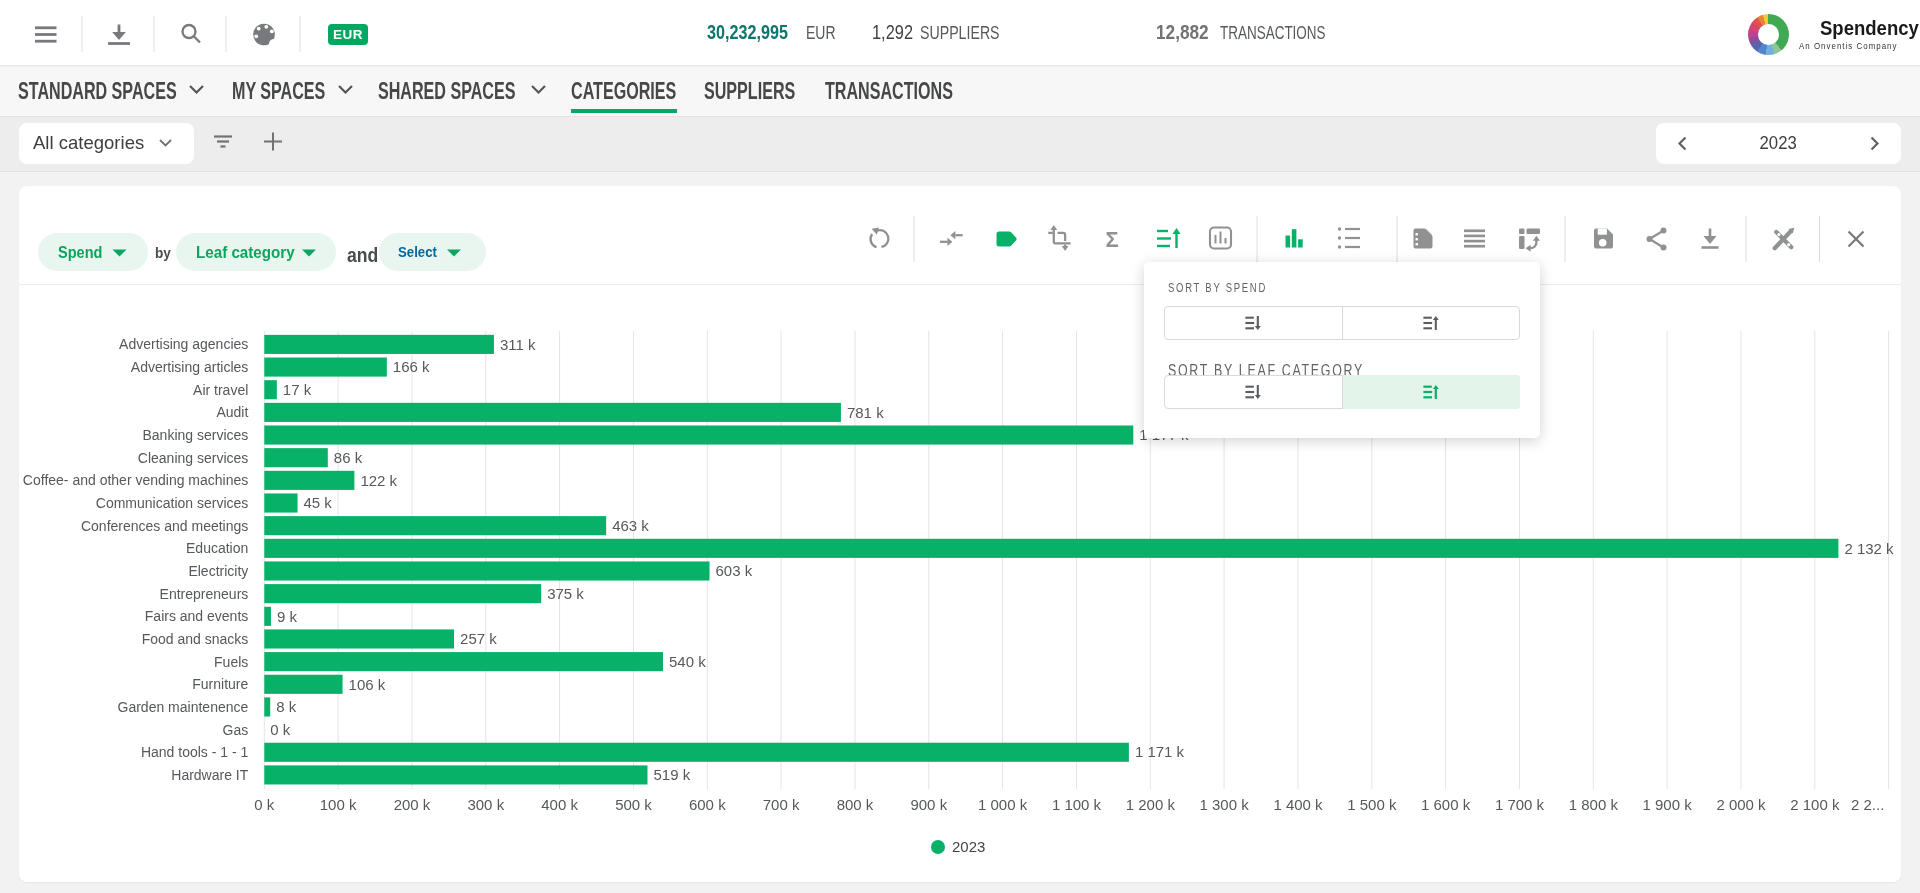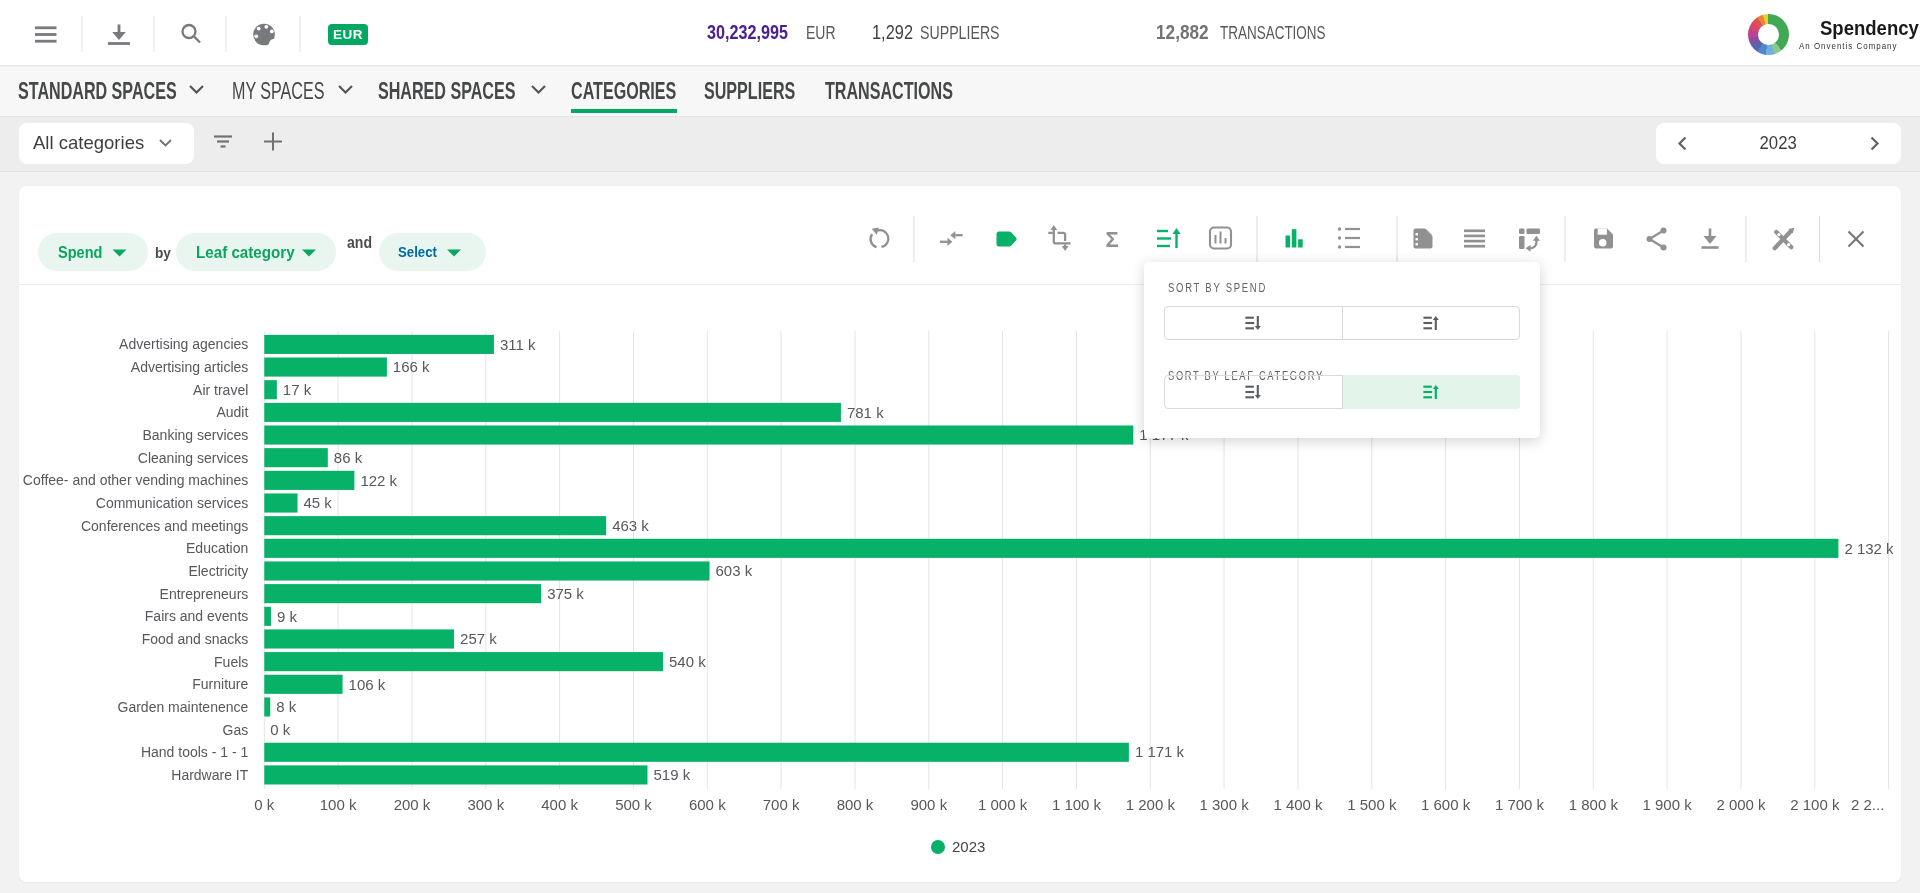--- a/index.html
+++ b/index.html
@@ -25,35 +25,35 @@
 <circle cx="264" cy="34.5" r="10.8" fill="#77797c"></circle>
 <circle cx="273.8" cy="43.8" r="4.8" fill="#fff"></circle>
 <circle cx="258.7" cy="28.6" r="1.9" fill="#fff"></circle>
 <circle cx="266.3" cy="26.8" r="1.9" fill="#fff"></circle>
 <circle cx="271.8" cy="31.4" r="1.9" fill="#fff"></circle>
 <circle cx="256.2" cy="36.3" r="1.9" fill="#fff"></circle>
 <line x1="300" y1="16" x2="300" y2="52" stroke="#e0e0e0" stroke-width="1"></line>
 </svg>
 <div class="abs" style="left:328px;top:23.5px;width:40px;height:21px;background:#02a862;border-radius:4px;color:#fff;font-weight:bold;font-size:13.5px;text-align:center;line-height:21px;letter-spacing:0.5px">EUR</div>
 
-<div class="abs" style="left:707px;top:20px;font-size:21px;font-weight:bold;color:#4c1d95"><span class="cx" id="n1" style="transform:scaleX(0.77)">30,232,995</span></div>
+<div class="abs" style="left:707px;top:20px;font-size:21px;font-weight:bold;color:#0f766e"><span class="cx" id="n1" style="transform:scaleX(0.77)">30,232,995</span></div>
 <div class="abs" style="left:806px;top:23px;font-size:17.5px;color:#55585c"><span class="cx" style="transform:scaleX(0.80)">EUR</span></div>
 <div class="abs" style="left:872px;top:20px;font-size:21px;font-weight:normal;color:#3f4142"><span class="cx" style="transform:scaleX(0.78)">1,292</span></div>
 <div class="abs" style="left:920px;top:23px;font-size:17.5px;color:#55585c"><span class="cx" style="transform:scaleX(0.81)">SUPPLIERS</span></div>
 <div class="abs" style="left:1156px;top:20px;font-size:21px;font-weight:bold;color:#737373"><span class="cx" style="transform:scaleX(0.82)">12,882</span></div>
 <div class="abs" style="left:1220px;top:23px;font-size:17.5px;color:#55585c"><span class="cx" style="transform:scaleX(0.77)">TRANSACTIONS</span></div>
 
 <div class="abs" style="left:1747.8px;top:13.8px;width:41.4px;height:41.4px;border-radius:50%;background:conic-gradient(#41a854 0deg 140deg,#8cc793 140deg 163deg,#72aede 163deg 188deg,#4f87cd 188deg 213deg,#5a63ab 213deg 238deg,#8c4d9e 238deg 261deg,#c2418f 261deg 284deg,#d8436f 284deg 307deg,#e0524b 307deg 327deg,#e8833b 327deg 344deg,#f2cb2e 344deg 360deg)"></div>
 <div class="abs" style="left:1758.2px;top:24.2px;width:20.6px;height:20.6px;border-radius:50%;background:#fff"></div>
 <div class="abs" style="left:1820px;top:17px;font-size:19.5px;font-weight:bold;color:#1a1a1a"><span class="cx" style="transform:scaleX(0.95)">Spendency</span></div>
 <div class="abs" style="left:1799px;top:41px;font-size:9px;color:#333;text-align:center;"><span class="cx" style="transform:scaleX(0.88);letter-spacing:1.15px">An Onventis Company</span></div>
 
 <div class="abs" style="left:0;top:67px;width:1920px;height:50px;background:#f7f7f7;border-bottom:1px solid #e3e3e3"></div>
 <div class="abs nav" style="left:18px;top:78px;font-size:23px;font-weight:bold;color:#454748"><span class="cx" style="transform:scaleX(0.70)">STANDARD SPACES</span></div>
-<div class="abs nav" style="left:232px;top:78px;font-size:23px;font-weight:normal;color:#454748"><span class="cx" style="transform:scaleX(0.70)">MY SPACES</span></div>
+<div class="abs nav" style="left:232px;top:78px;font-size:23px;font-weight:bold;color:#454748"><span class="cx" style="transform:scaleX(0.70)">MY SPACES</span></div>
 <div class="abs nav" style="left:378px;top:78px;font-size:23px;font-weight:bold;color:#454748"><span class="cx" style="transform:scaleX(0.70)">SHARED SPACES</span></div>
 <div class="abs nav" style="left:571px;top:78px;font-size:23px;font-weight:bold;color:#454748"><span class="cx" style="transform:scaleX(0.70)">CATEGORIES</span></div>
 <div class="abs nav" style="left:704px;top:78px;font-size:23px;font-weight:bold;color:#454748"><span class="cx" style="transform:scaleX(0.70)">SUPPLIERS</span></div>
 <div class="abs nav" style="left:825px;top:78px;font-size:23px;font-weight:bold;color:#454748"><span class="cx" style="transform:scaleX(0.70)">TRANSACTIONS</span></div>
 <svg class="abs" style="left:0;top:67px" width="1920" height="50">
 <path d="M 190 19 l 6.5 6.5 6.5 -6.5" fill="none" stroke="#555" stroke-width="2.2"></path>
 <path d="M 339 19 l 6.5 6.5 6.5 -6.5" fill="none" stroke="#555" stroke-width="2.2"></path>
 <path d="M 532 19 l 6.5 6.5 6.5 -6.5" fill="none" stroke="#555" stroke-width="2.2"></path>
 </svg>
 <div class="abs" style="left:571px;top:109px;width:106px;height:4px;background:#04a862"></div>
@@ -76,21 +76,21 @@
 </svg>
 <div class="abs" style="left:1656px;top:132px;width:245px;text-align:center;font-size:19px;color:#3c3e40"><span class="cx" style="transform:scaleX(0.88);transform-origin:50% 50%">2023</span></div>
 
 <div class="abs" style="left:19px;top:186px;width:1882px;height:696px;background:#fff;border-radius:8px;box-shadow:0 1px 2px rgba(0,0,0,0.05)">
 
   <div class="abs" style="left:18.5px;top:47px;width:110px;height:38px;background:#e9f6ef;border-radius:19px"></div>
   <div class="abs" style="left:38.5px;top:56.5px;font-size:16.5px;font-weight:bold;color:#0aa55e"><span class="cx" style="transform:scaleX(0.88)">Spend</span></div>
   <div class="abs" style="left:136px;top:58px;font-size:15.5px;font-weight:bold;color:#4a4d4f"><span class="cx" style="transform:scaleX(0.88)">by</span></div>
   <div class="abs" style="left:157px;top:47px;width:160px;height:38px;background:#e9f6ef;border-radius:19px"></div>
   <div class="abs" style="left:177px;top:56.5px;font-size:16.5px;font-weight:bold;color:#0aa55e"><span class="cx" style="transform:scaleX(0.92)">Leaf category</span></div>
-  <div class="abs" style="left:327.5px;top:48px;font-size:16px;font-weight:bold;color:#4a4d4f"><span class="cx" style="transform:scaleX(0.88)">and</span></div>
+  <div class="abs" style="left:327.5px;top:58px;font-size:20px;font-weight:bold;color:#4a4d4f"><span class="cx" style="transform:scaleX(0.88)">and</span></div>
   <div class="abs" style="left:359.5px;top:47px;width:107px;height:38px;background:#e9f6ef;border-radius:19px"></div>
   <div class="abs" style="left:378.5px;top:56.5px;font-size:15px;font-weight:bold;color:#0369a1"><span class="cx" style="transform:scaleX(0.88)">Select</span></div>
   <svg class="abs" style="left:0;top:47px" width="500" height="38">
   <polygon points="93.5,16.5 107.5,16.5 100.5,23.5" fill="#0aa55e"></polygon>
   <polygon points="283,16.5 297,16.5 290,23.5" fill="#0aa55e"></polygon>
   <polygon points="428,16.5 442,16.5 435,23.5" fill="#0aa55e"></polygon>
   </svg>
   <svg width="1882" height="100" style="position:absolute;left:0;top:0" font-family="Liberation Sans, sans-serif">
 <line x1="895" y1="30" x2="895" y2="76" stroke="#dcdcdc" stroke-width="1"></line>
 <line x1="1238" y1="30" x2="1238" y2="76" stroke="#dcdcdc" stroke-width="1"></line>
@@ -274,21 +274,21 @@
 <text x="1795.8" y="525.5" text-anchor="middle" font-size="15" fill="#55585c">2 100 k</text>
 <text x="1832" y="525.5" font-size="15" fill="#55585c">2 2...</text>
 <circle cx="919" cy="563" r="7" fill="#07b167"></circle>
 <text x="933" y="568" font-size="15" fill="#444">2023</text>
 </svg>
 
   <div class="abs" style="left:1125px;top:76px;width:396px;height:176px;background:#fff;border-radius:5px;box-shadow:0 3px 14px rgba(0,0,0,0.18);z-index:10">
     <div class="abs" style="left:24px;top:19px;font-size:12px;letter-spacing:2.2px;color:#606366"><span class="cx" style="transform:scaleX(0.79)">SORT BY SPEND</span></div>
     <div class="abs" style="left:20px;top:43.5px;width:356px;height:34px;border:1px solid #d9d9d9;border-radius:4px"></div>
     <div class="abs" style="left:198px;top:43.5px;width:1px;height:34px;background:#d9d9d9"></div>
-    <div class="abs" style="left:24px;top:107px;font-size:12px;letter-spacing:2.2px;color:#606366"><span class="cx" style="transform:scaleX(0.775)">SORT BY LEAF CATEGORY</span></div>
+    <div class="abs" style="left:24px;top:100px;font-size:16px;letter-spacing:2.2px;color:#606366"><span class="cx" style="transform:scaleX(0.775)">SORT BY LEAF CATEGORY</span></div>
     <div class="abs" style="left:20px;top:112.5px;width:356px;height:34px;border:1px solid #d9d9d9;border-radius:4px"></div>
     <div class="abs" style="left:198px;top:112.5px;width:178px;height:34px;background:#e3f4eb;border-radius:0 4px 4px 0"></div>
     <div class="abs" style="left:198px;top:112.5px;width:1px;height:34px;background:#d9d9d9"></div>
     <svg width="396" height="176" style="position:absolute;left:0;top:0">
 <line x1="101.4" y1="55.7" x2="109.8" y2="55.7" stroke="#5b5e61" stroke-width="2.1"></line>
 <line x1="101.4" y1="61" x2="110.2" y2="61" stroke="#5b5e61" stroke-width="2.1"></line>
 <line x1="101.4" y1="66.3" x2="110" y2="66.3" stroke="#5b5e61" stroke-width="2.1"></line>
 <line x1="113.8" y1="54" x2="113.8" y2="64.4" stroke="#5b5e61" stroke-width="2.1"></line>
 <polygon points="110.8,63.9 116.8,63.9 113.8,68" fill="#5b5e61"></polygon>
 <line x1="279.4" y1="55.7" x2="287.8" y2="55.7" stroke="#5b5e61" stroke-width="2.1"></line>

